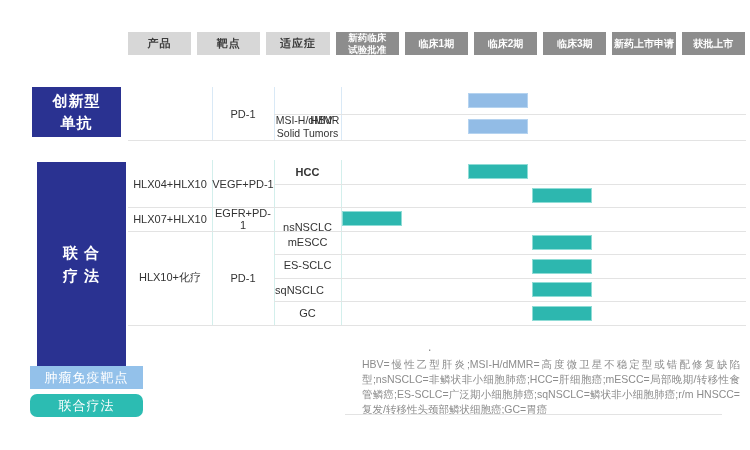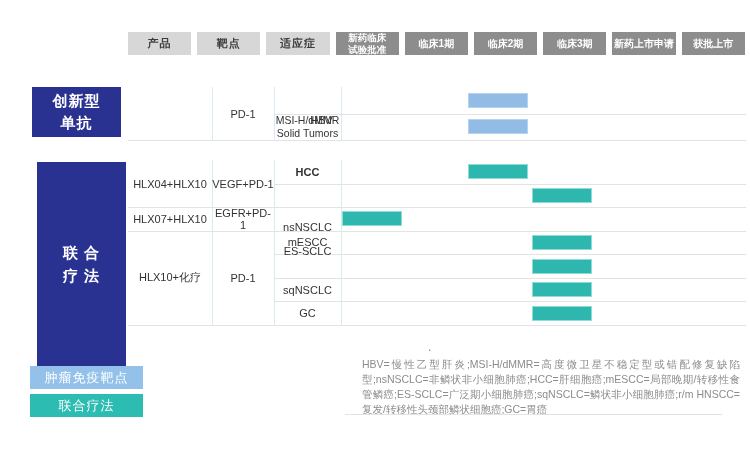--- a/index.html
+++ b/index.html
@@ -22,21 +22,21 @@
   .vline{position:absolute;width:1px;}
   .vline-blue{background:var(--divider-sec1);}
   .vline-teal{background:var(--divider-sec2);}
   .hline{position:absolute;height:1px;background:var(--row-line);}
   .bar{position:absolute;width:60px;height:15px;}
   .bar.immune{background:var(--immune-bar);border:1px solid var(--immune-bar-border);}
   .bar.combo{background:var(--combo-bar);border:1px solid var(--combo-bar-border);}
   .legend-box{position:absolute;width:113px;height:23px;color:#fff;display:flex;
               align-items:center;justify-content:center;font-size:13px;letter-spacing:1px;}
   .legend-box.immune{background:var(--legend-immune);}
-  .legend-box.combo{background:var(--legend-combo);}
+  .legend-box.combo{background:var(--legend-combo);border-radius:7px;}
   .footnote{position:absolute;left:362px;top:357px;width:378px;font-size:10.5px;
             line-height:15px;color:var(--footnote-text);text-align:justify;}
   .fn-divider{position:absolute;left:345px;top:414px;width:377px;height:1px;background:var(--row-line);}
   .dot{position:absolute;left:428px;top:340px;color:#888;font-size:12px;}
 </style>
 </head>
 <body>
 
 <div id="canvas" style="--category-box: #2a3291; --header-light-bg: #d7d7d7; --header-light-text: #3c3c3c; --header-dark-bg: #8d8d8d; --header-dark-text: #ffffff; --immune-bar: #92bce6; --immune-bar-border: #b5d3f0; --combo-bar: #2db7af; --combo-bar-border: #8fdcd6; --legend-immune: #93c1ea; --legend-combo: #2cbcb2; --row-line: #e3e3e3; --divider-sec1: #d9e9f6; --divider-sec2: #d3efec; --footnote-text: #8c8c8c;">
   <div class="dot">.</div>
@@ -88,24 +88,24 @@
     <div class="hline" style="left: 128px; top: 207.142px; width: 618px;"></div>
     <div class="cell" style="left: 128px; top: 207.142px; width: 84px; height: 23.571px;">HLX07+HLX10</div>
     <div class="cell" style="left: 212px; top: 207.142px; width: 62px; height: 23.571px;">EGFR+PD-1</div>
     <div class="bar combo" style="left: 342px; top: 211.428px;"></div>
     <div class="hline" style="left: 128px; top: 230.713px; width: 618px;"></div>
     <div class="cell" style="left: 128px; top: 230.713px; width: 84px; height: 94.284px;">HLX10+化疗</div>
     <div class="cell" style="left: 212px; top: 230.713px; width: 62px; height: 94.284px;">PD-1</div>
     <div class="cell" style="left: 274px; top: 230.713px; width: 67px; height: 23.571px;">mESCC</div>
     <div class="bar combo" style="left: 532px; top: 234.999px;"></div>
     <div class="hline" style="left: 274px; top: 254.284px; width: 472px;"></div>
-    <div class="cell" style="left: 274px; top: 239px; width: 67px; height: 23.571px;">ES-SCLC</div>
+    <div class="cell" style="left: 274px; top: 253px; width: 67px; height: 23.571px;">ES-SCLC</div>
     <div class="bar combo" style="left: 532px; top: 258.57px;"></div>
     <div class="hline" style="left: 274px; top: 277.855px; width: 472px;"></div>
-    <div class="cell" style="left: 274px; top: 277.855px; width: 67px; height: 23.571px;">sqNSCLC</div>
+    <div class="cell" style="left: 266px; top: 277.855px; width: 67px; height: 23.571px;">sqNSCLC</div>
     <div class="bar combo" style="left: 532px; top: 282.14px;"></div>
     <div class="hline" style="left: 274px; top: 301.426px; width: 472px;"></div>
     <div class="cell" style="left: 274px; top: 301.426px; width: 67px; height: 23.571px;">GC</div>
     <div class="bar combo" style="left: 532px; top: 305.712px;"></div>
     <div class="hline" style="left: 128px; top: 324.997px; width: 618px;"></div>
     <div class="legend-box immune" style="left: 30px; top: 366px;">肿瘤免疫靶点</div>
     <div class="legend-box combo" style="left: 30px; top: 394px;">联合疗法</div>
   </div>
 
 </body></html>

